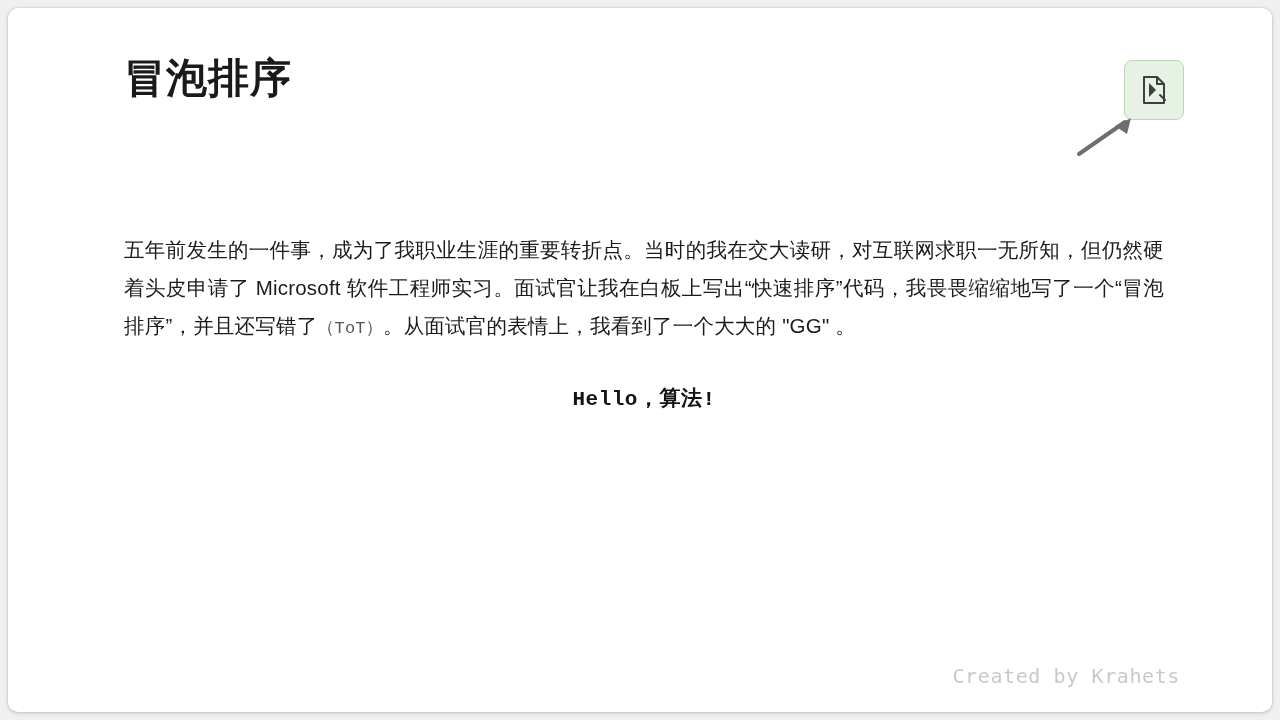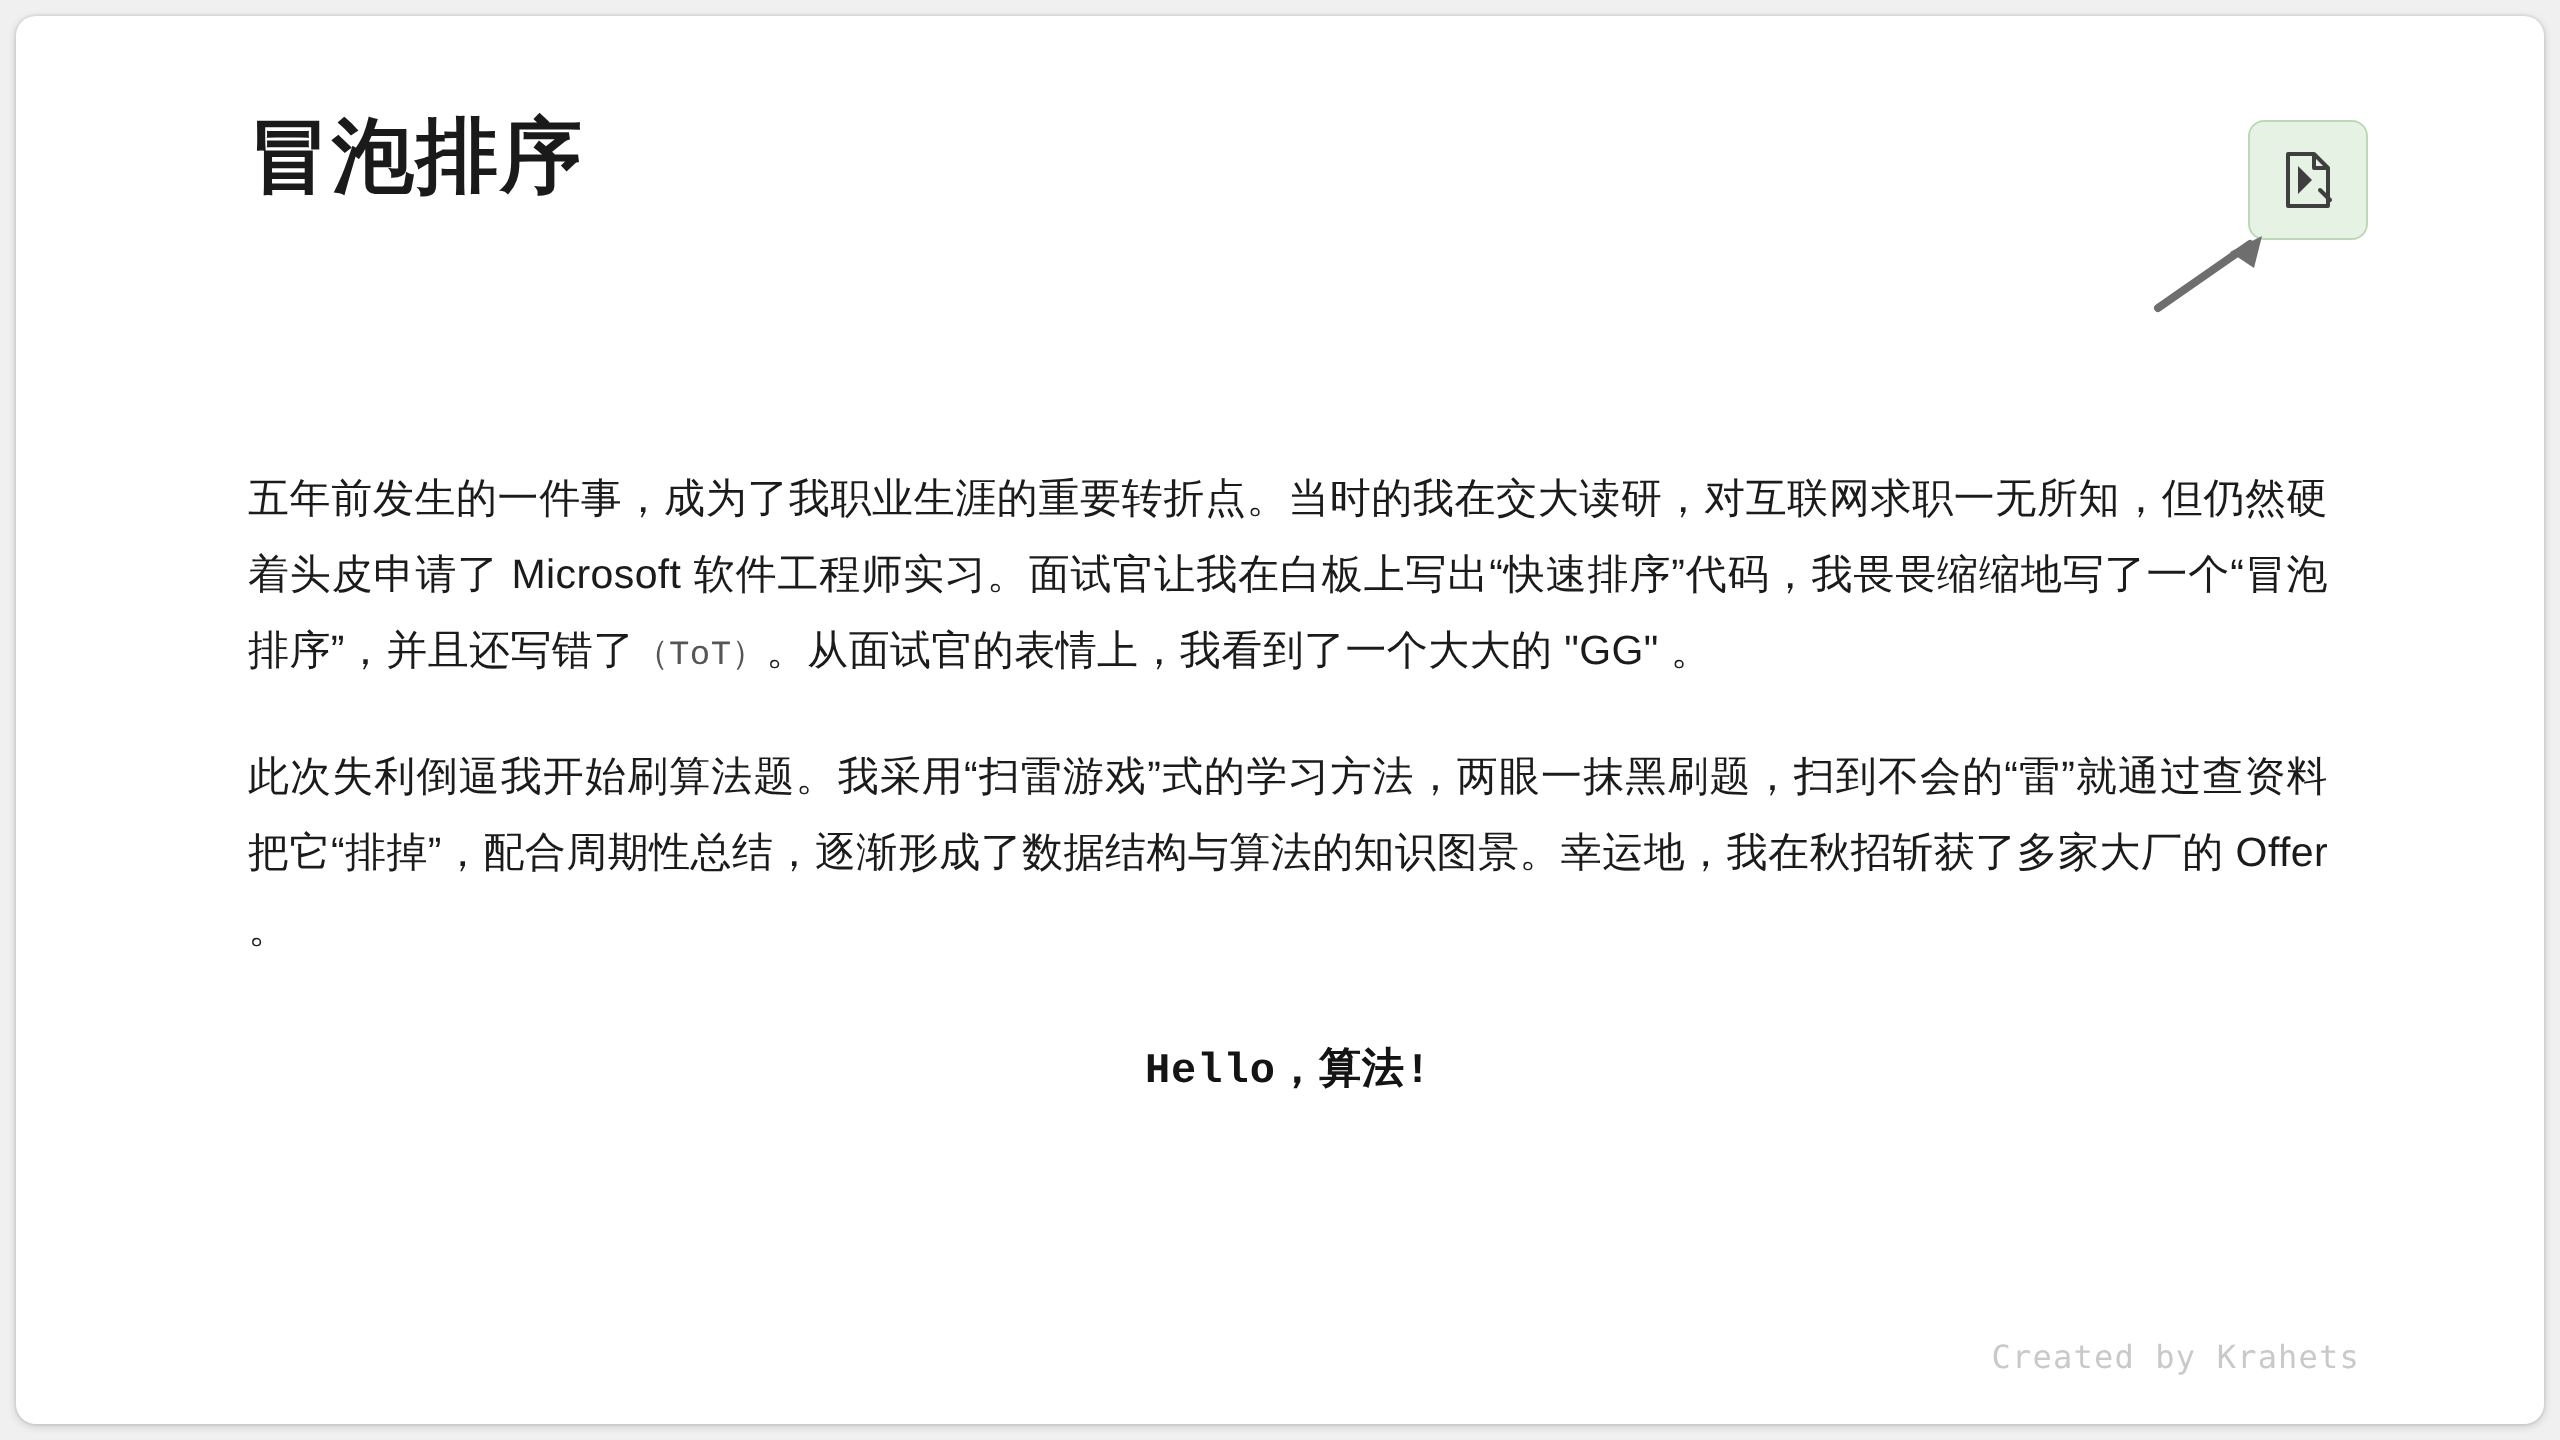--- a/index.html
+++ b/index.html
@@ -102,39 +102,38 @@
     color: #141414;
     letter-spacing: 0.5px;
     font-family: Liberation Mono, monospace;
   }
 
   .footer-credit {
     position: absolute;
     right: 92px;
     bottom: 24px;
     font-family: "DejaVu Sans Mono", "Liberation Mono", monospace;
-    font-size: 16px;
+    font-size: 20px;
     color: #c9c9c9;
     letter-spacing: 0.6px;
   }
 </style>
 </head>
 <body>
 
 <div id="page">
   <div id="card">
 
     <div class="content">
       <h1 class="page-title">冒泡排序</h1>
 
       <p class="body-text para-1">
         <span>五年前发生的一件事，成为了我职业生涯的重要转折点。当时的我在交大读研，对互联网求职一无所知，但仍然硬着头皮申请了 Microsoft 软件工程师实习。面试官让我在白板上写出“快速排序”代码，我畏畏缩缩地写了一个“冒泡排序”，并且还写错了</span><span class="mono">（ToT）</span><span>。从面试官的表情上，我看到了一个大大的 "GG" 。</span>
       </p>
 
-      <p class="body-text para-2">此次失利倒逼我开始刷算法题。我采用“扫雷游戏”式的学习方法，两眼一抹黑刷题，扫到不会的“雷”就通过查资料把它“排掉”，配合周期性总结，逐渐形成了数据结构与算法的知识图景。幸运地，我在秋招斩获了多家大厂的 Offer 。</p>
 
 
       <p class="closing">Hello，算法!</p>
     </div>
 
     <div class="doc-icon-btn">
       <span>
         <svg width="30" height="32" viewBox="0 0 30 32" fill="none" xmlns="http://www.w3.org/2000/svg">
           <path d="M5 3 H18 L25 10 V29 H5 Z" stroke="#3f3f3f" stroke-width="2" stroke-linejoin="round" fill="none"></path>
           <path d="M18 3 V10 H25" stroke="#3f3f3f" stroke-width="2" stroke-linejoin="round" fill="none"></path>

